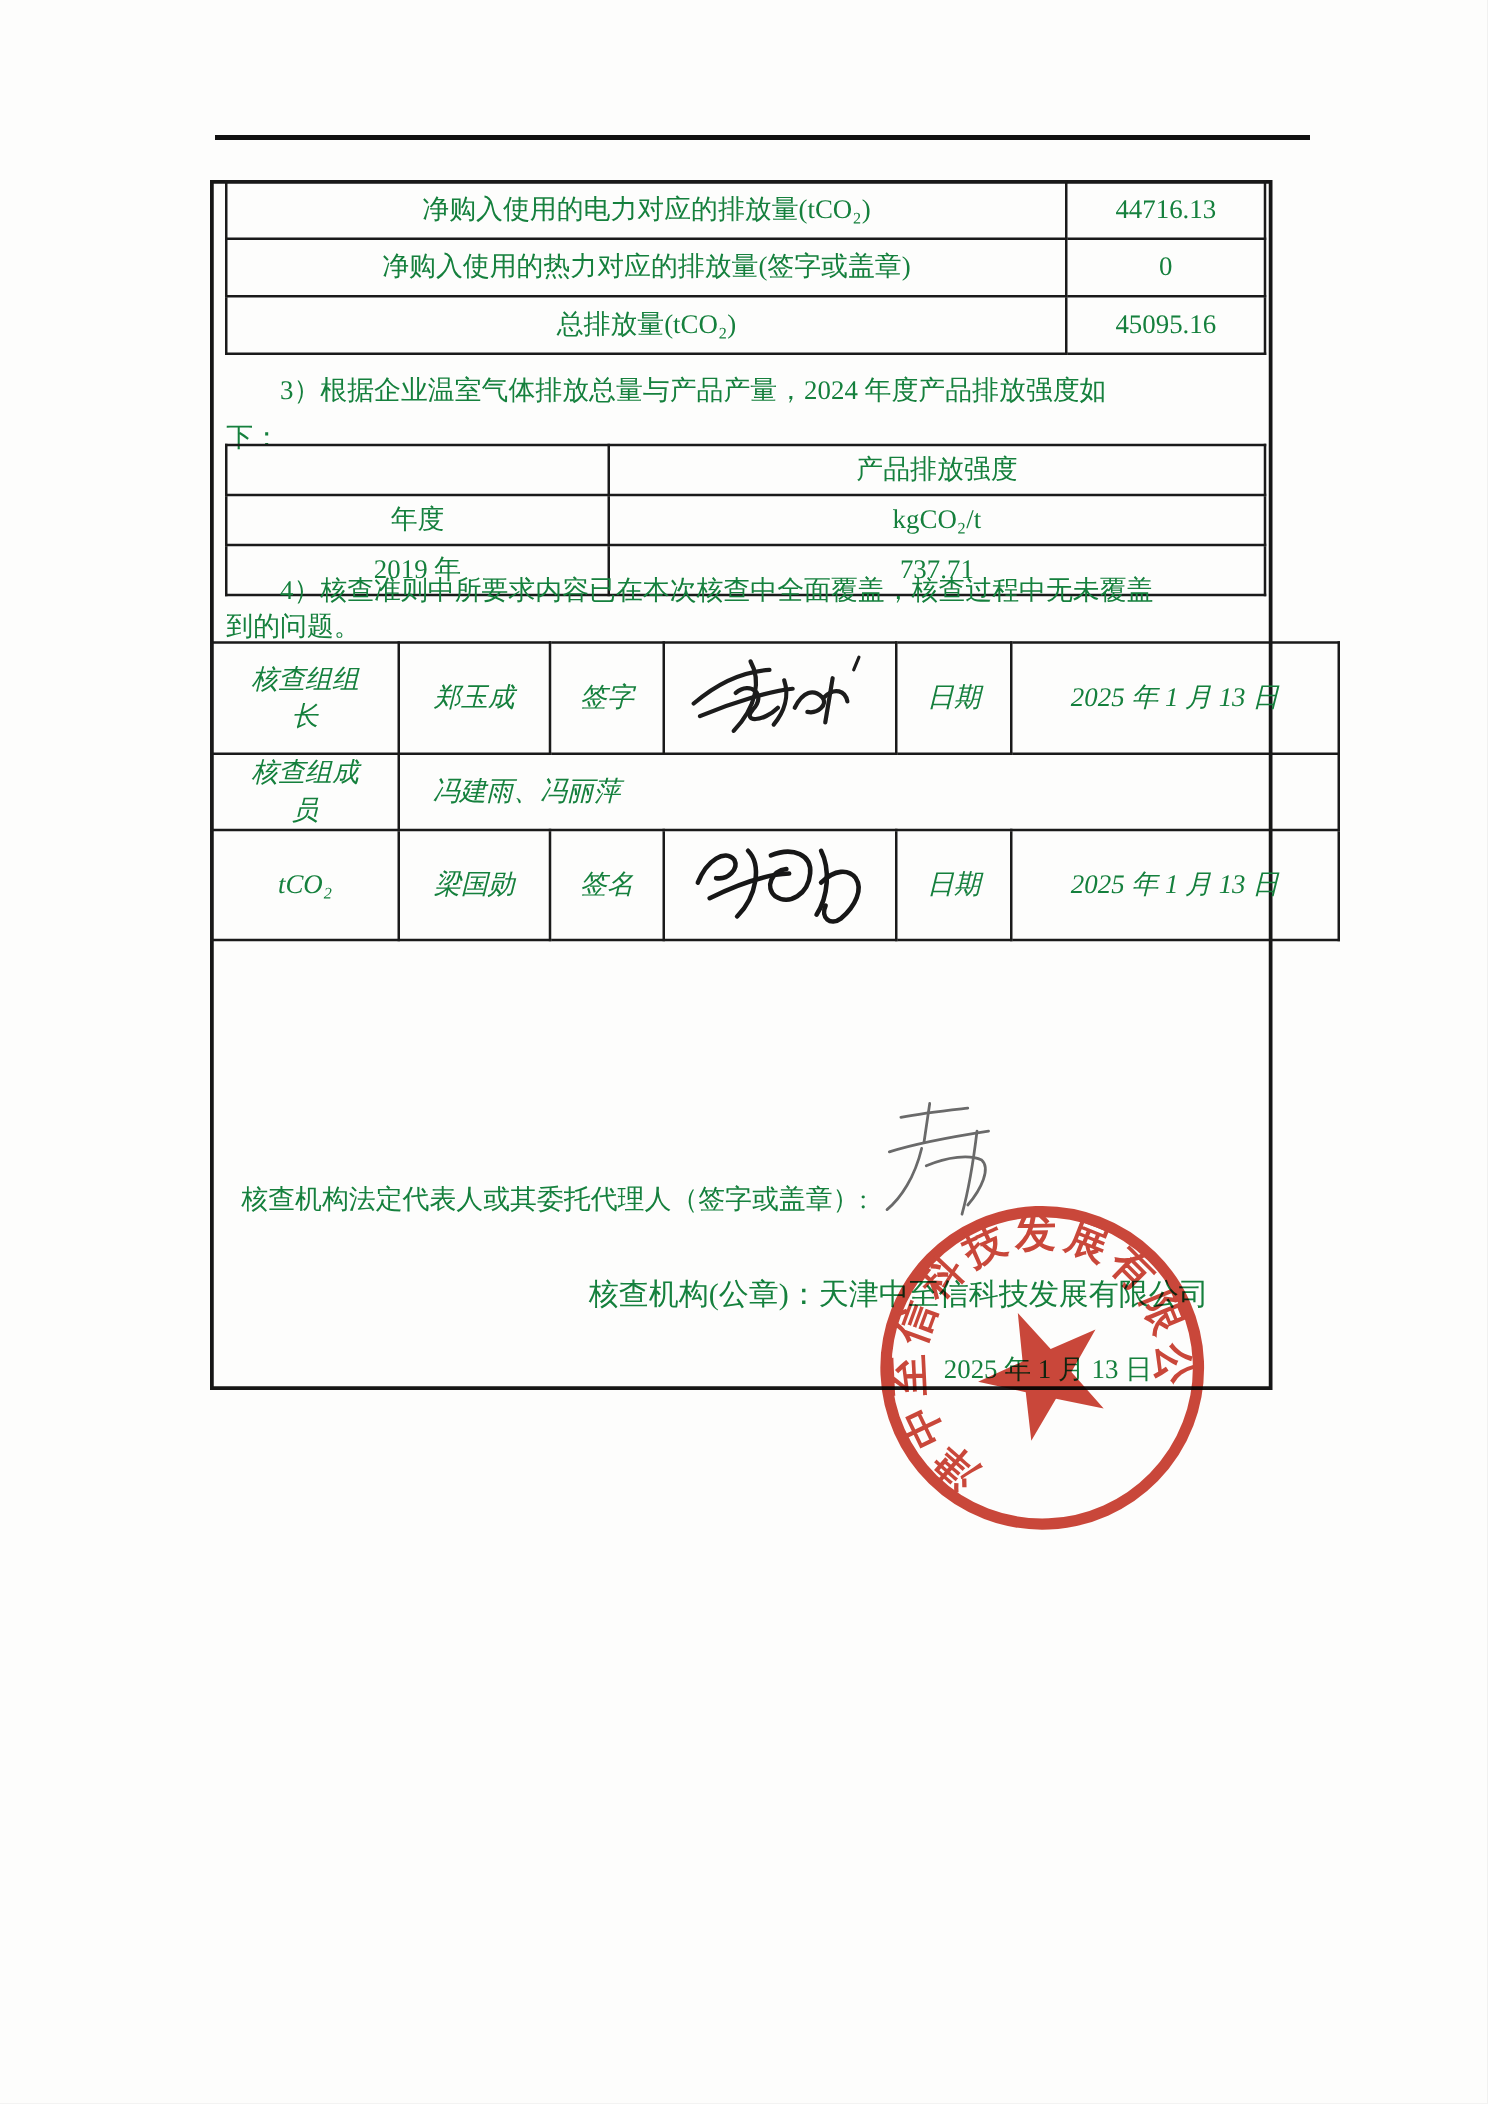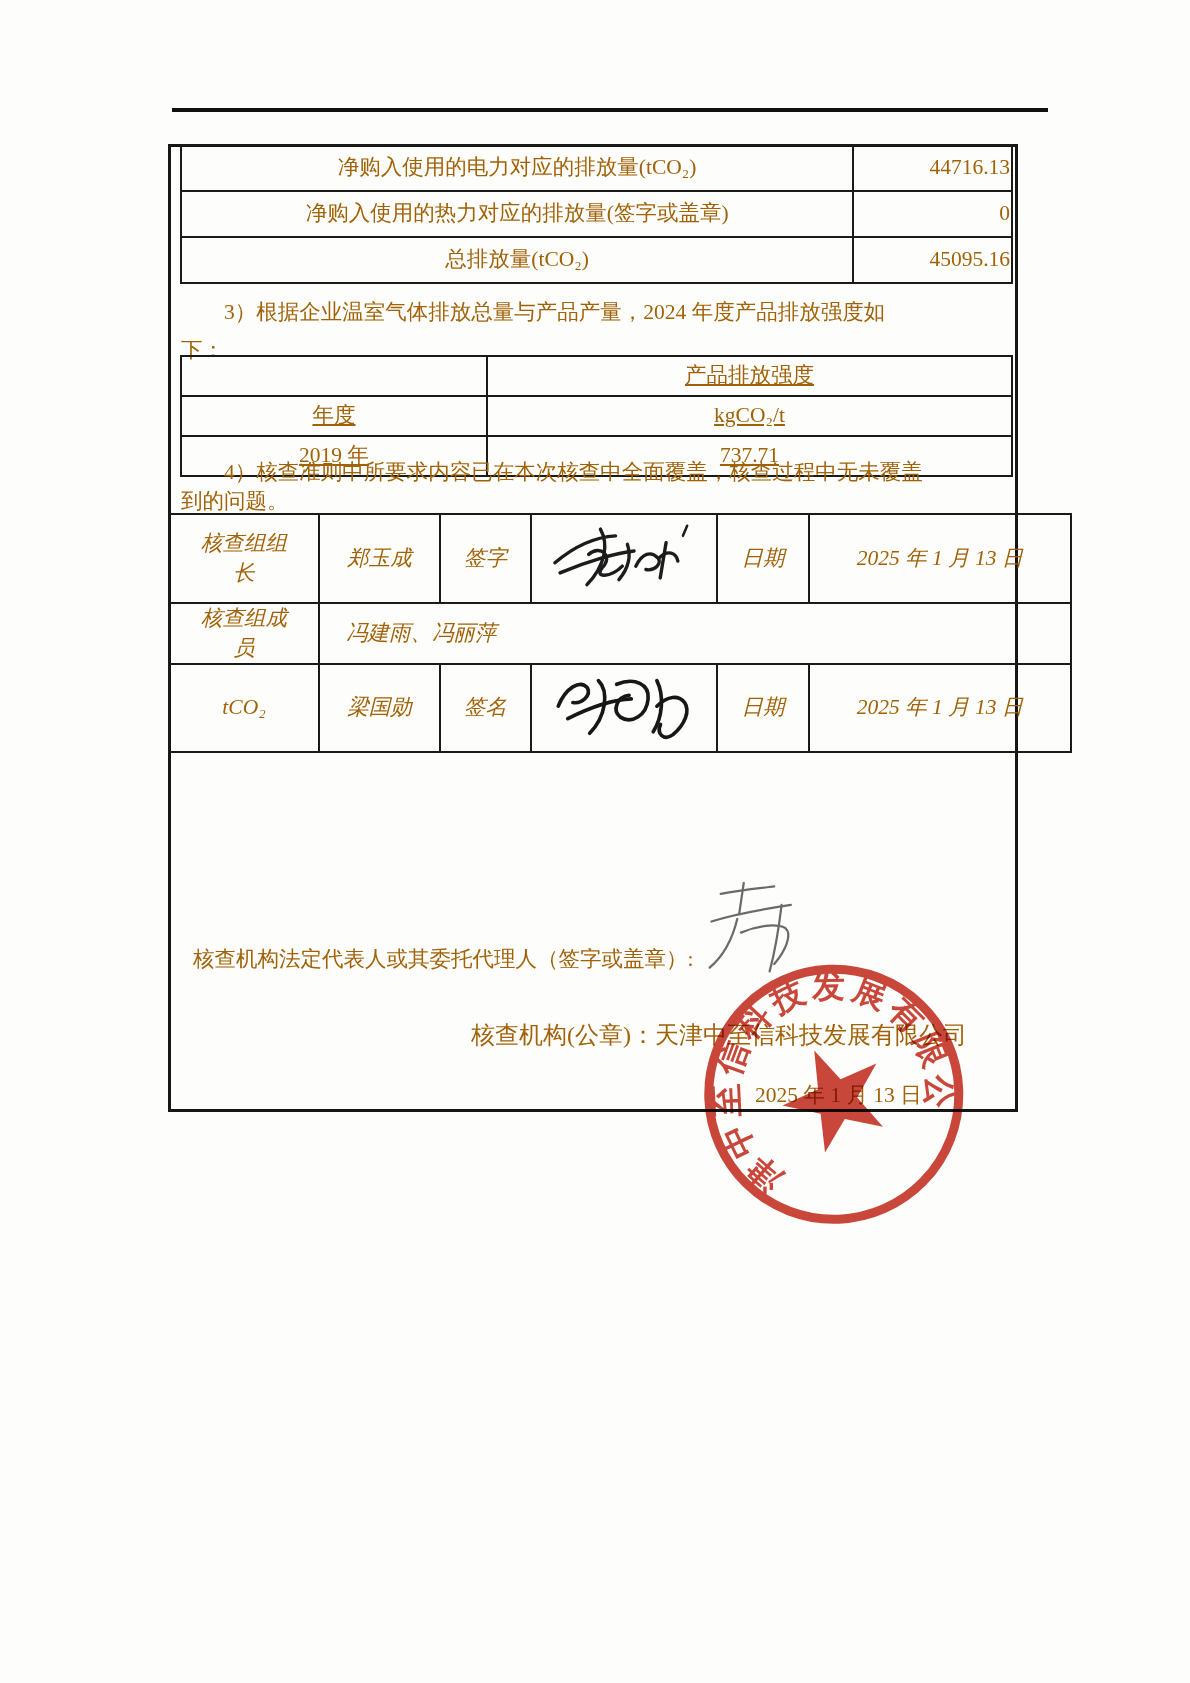--- a/index.html
+++ b/index.html
@@ -2,47 +2,47 @@
 <html><head>
 <meta charset="utf-8">
 <style>
   html,body{margin:0;padding:0;background:#e8e8e8;}
   .page{
     position:relative;
     width:1190px;height:1683px;
     margin:0 auto;
     background:#fdfdfc;
     font-family:"Liberation Serif","DejaVu Serif",serif;
-    color:#a16207;
+    color:#15803d;
     overflow:hidden;
   }
   .header-rule{
     position:absolute;left:172px;top:108px;width:876px;height:4px;
     background:#111;
   }
   .outer{
     position:absolute;left:168px;top:144px;width:850px;height:968px;
     border:3px solid #161616;box-sizing:border-box;
   }
   table{border-collapse:collapse;table-layout:fixed;}
   td{border:2px solid #1a1a1a;text-align:center;vertical-align:middle;
      font-size:21.5px;line-height:1.35;overflow:hidden;}
   
   .tbl-emissions{position:absolute;left:9px;top:-3px;width:833px;}
   .tbl-emissions td{height:42px;}
   .tbl-emissions .col-label{width:81.2%;}
-  .tbl-emissions .col-value{width:18.8%;text-align:right;}
+  .tbl-emissions .col-value{width:18.8%;}
   
   .para{position:absolute;left:10px;width:828px;font-size:21.5px;}
   .para .ln{white-space:nowrap;}
   .para .indent{padding-left:43px;}
   .para3{top:146px;line-height:38px;}
   .para4{top:311px;line-height:29px;}
   
-  .tbl-intensity{position:absolute;left:9px;top:208px;width:833px;text-decoration:underline;}
+  .tbl-intensity{position:absolute;left:9px;top:208px;width:833px;}
   .tbl-intensity td{height:36px;}
   .tbl-intensity .col-year{width:36.7%;}
   .tbl-intensity .col-int{width:63.3%;}
   
   .tbl-sign{position:absolute;left:-3px;top:366px;width:850px;font-style:italic;}
   .tbl-sign td{padding:0 4px;}
   .tbl-sign tr.r1 td{height:87px;}
   .tbl-sign tr.r2 td{height:59px;}
   .tbl-sign tr.r3 td{height:86px;}
   .tbl-sign tr.r4 td{height:89px;}

